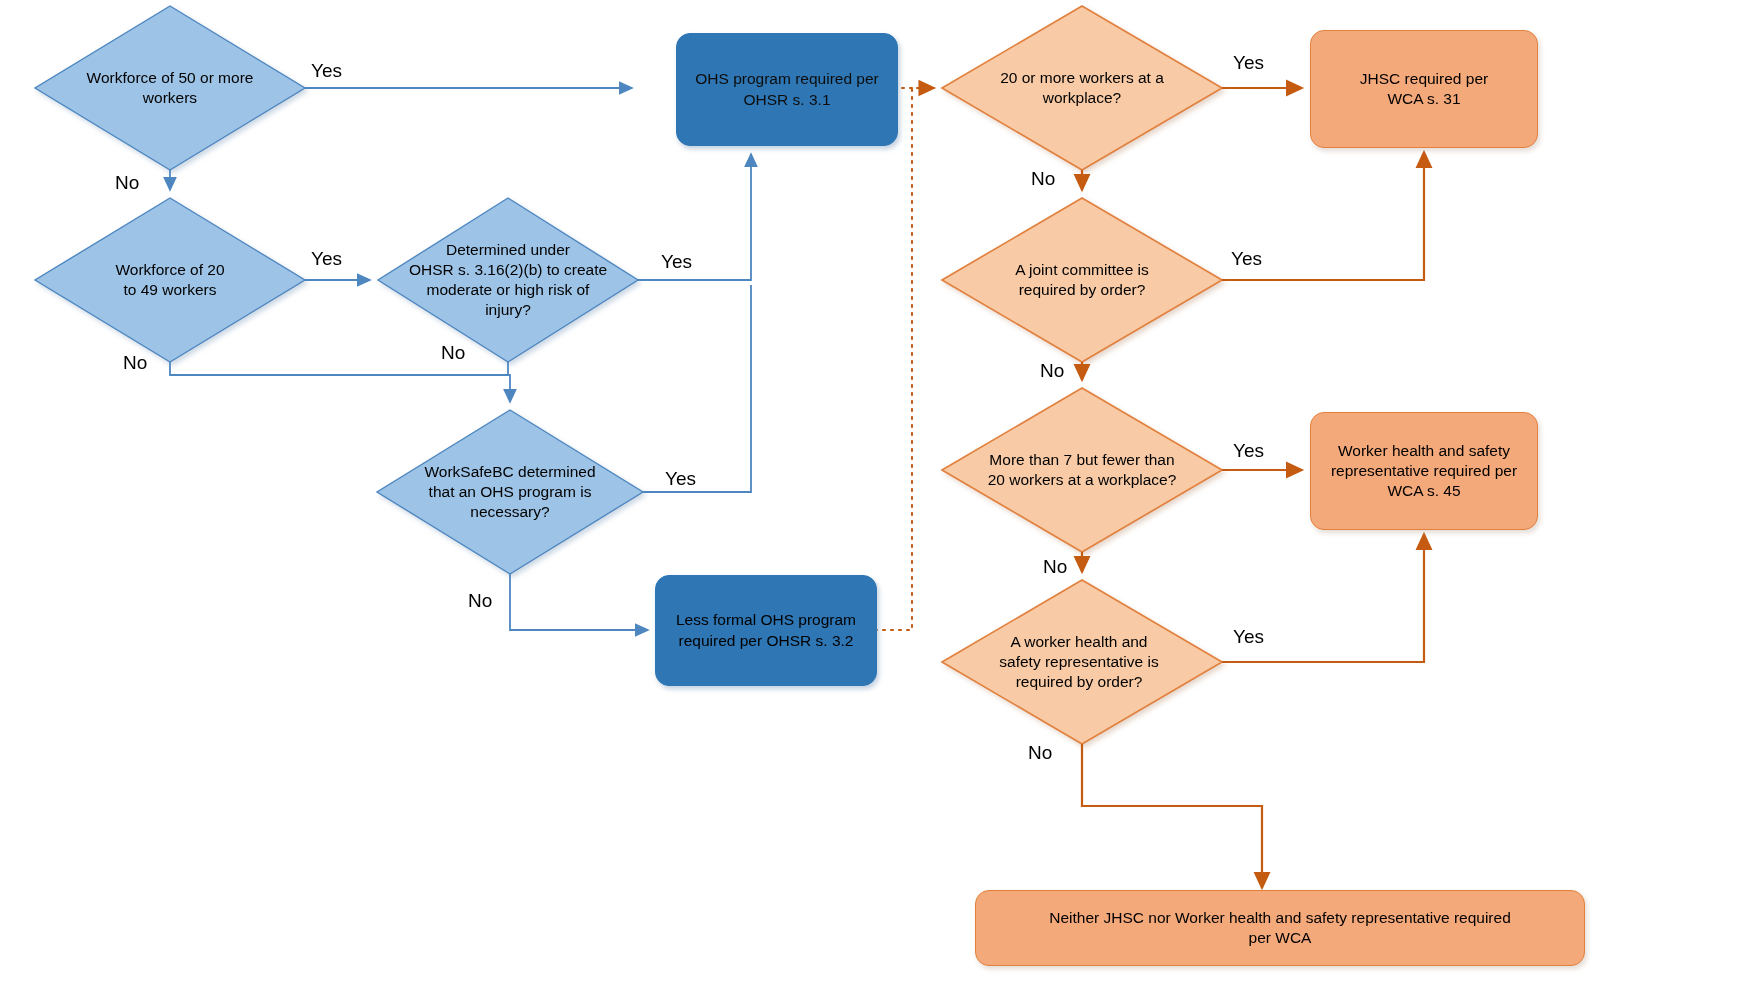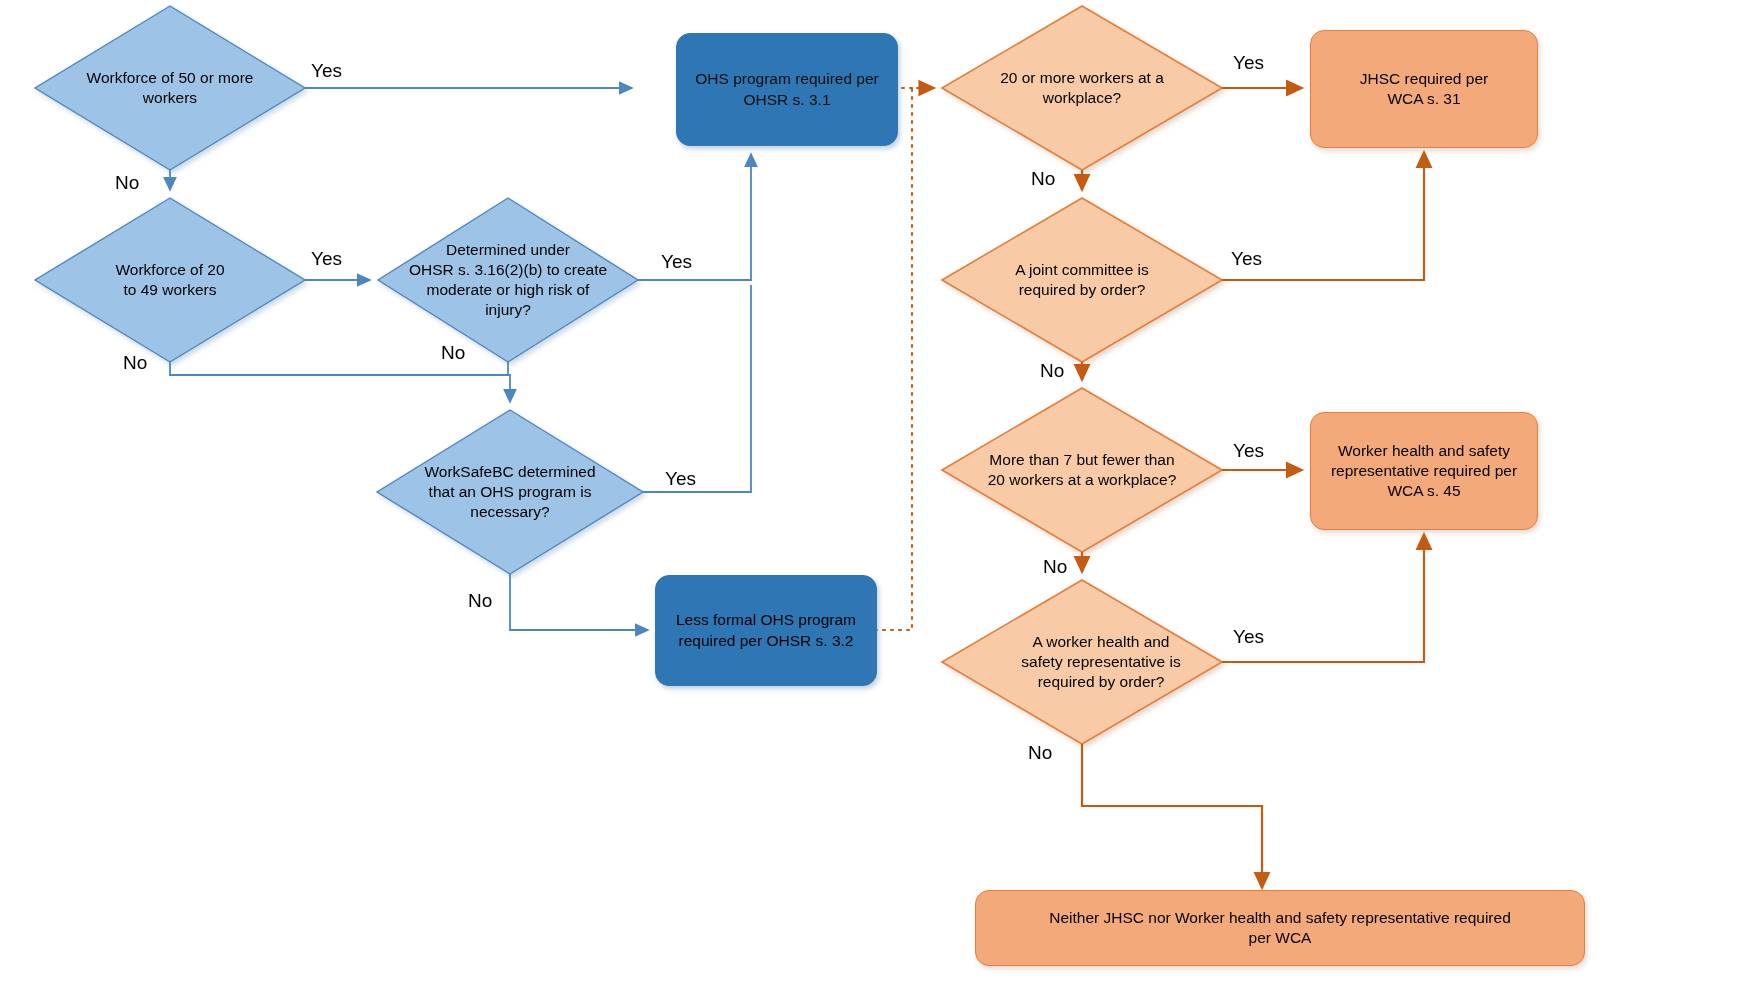--- a/index.html
+++ b/index.html
@@ -133,21 +133,21 @@
   <div class="node dia fs15" style="left:960px;top:198px;width:244px;height:164px;">
     <span class="txt">A joint committee is
 required by order?</span>
   </div>
 
   <div class="node dia fs15" style="left:956px;top:388px;width:252px;height:164px;">
     <span class="txt">More than 7 but fewer than
 20 workers at a workplace?</span>
   </div>
 
-  <div class="node dia fs15" style="left:982px;top:580px;width:238px;height:164px;text-align:center;">
+  <div class="node dia fs15" style="left:960px;top:580px;width:238px;height:164px;text-align:center;">
     <span class="txt">A worker health and
 safety representative is
 required by order?</span>
   </div>
 
   <div class="node proc orange fs15" style="left:1310px;top:30px;width:228px;height:118px;">
     <span class="txt">JHSC required per
 WCA s. 31</span>
   </div>
 

